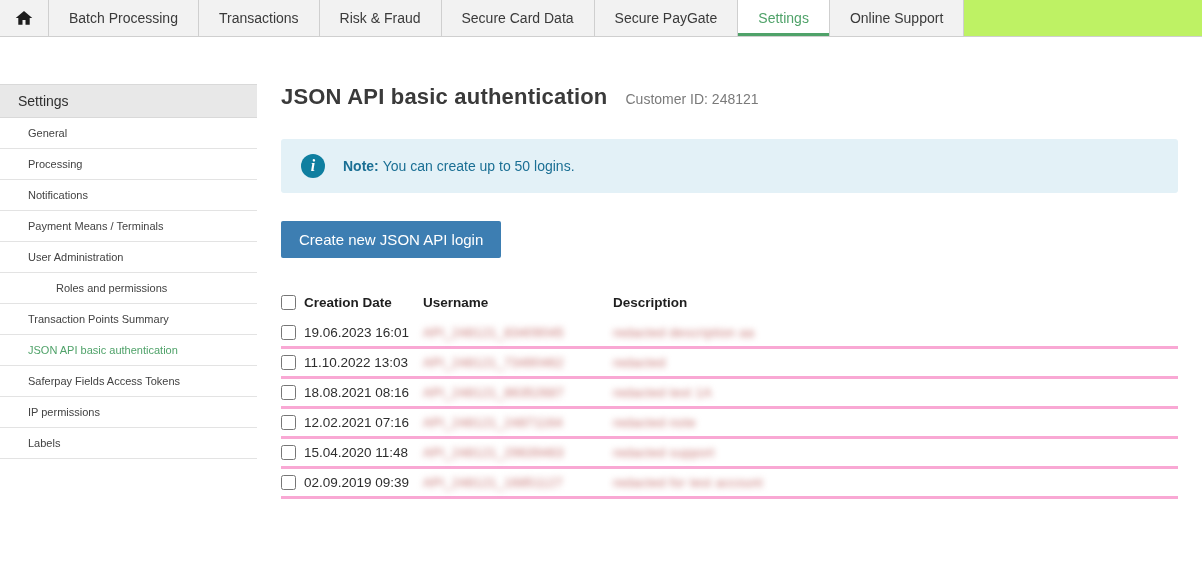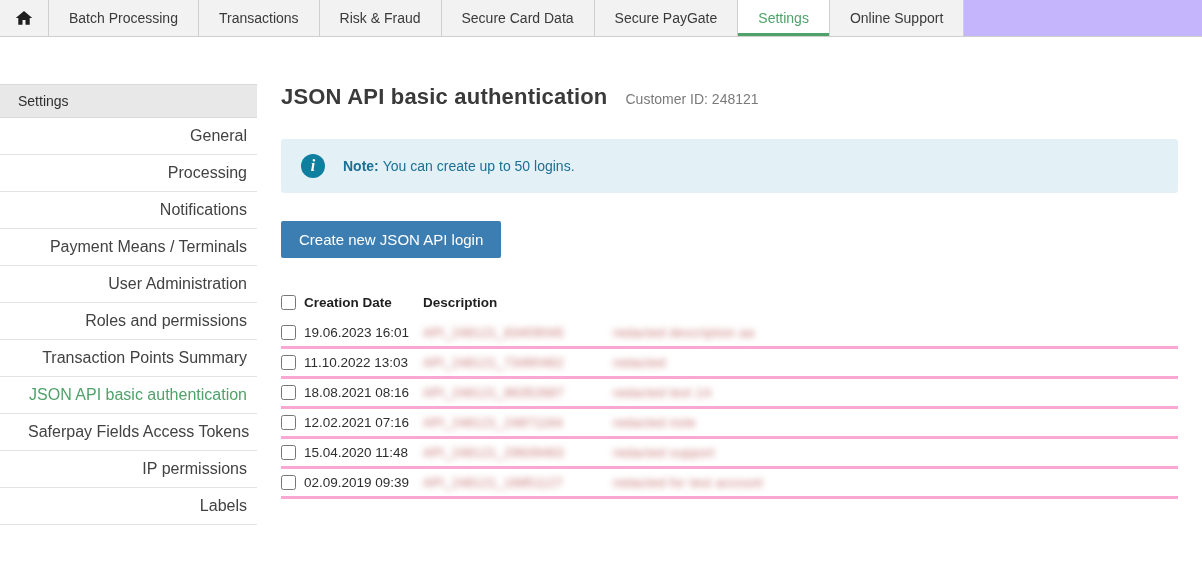--- a/index.html
+++ b/index.html
@@ -5,21 +5,21 @@
   html,body { margin:0; padding:0; }
   body {
     width:1202px; height:581px; overflow:hidden; position:relative;
     background:#ffffff;
     font-family:"Liberation Sans", sans-serif;
     color:#333;
   }
   
   .topnav {
     display:flex; align-items:stretch; height:36px;
-    background:#c4b5fd; border-bottom:1px solid var(--nav-border,#cfcfcf);
+    background:#bef264; border-bottom:1px solid var(--nav-border,#cfcfcf);
   }
   .home-cell {
     width:48px; display:flex; align-items:center; justify-content:center;
     background:var(--nav-bg,#f2f2f2); border-right:1px solid var(--nav-border,#cfcfcf);
     cursor:pointer;
   }
   .nav-tab {
     padding:0 20px; display:flex; align-items:center;
     font-size:14px; color:#3a3a3a;
     background:var(--nav-bg,#f2f2f2);
@@ -31,23 +31,22 @@
     box-shadow:inset 0 -3px 0 var(--accent-green,#4fa269);
   }
   
   .sidebar { position:absolute; left:0; top:84px; width:257px; }
   .sidebar-header {
     background:#e8e8e8; border-top:1px solid #d9d9d9; border-bottom:1px solid #d9d9d9;
     padding:8px 14px 8px 18px; font-size:14px; color:#2f2f2f;
   }
   .side-item {
     padding:9px 10px 9px 28px; border-bottom:1px solid #e3e3e3;
-    font-size:16px; color:#424242; cursor:pointer; white-space:nowrap;
+    font-size:11px; color:#424242; cursor:pointer; white-space:nowrap;
     background:#fff;
-    text-align:right;
   }
   .side-item.indent { padding-left:56px; }
   .side-item.active { color:var(--accent-green,#4fa269); }
   
   .main { position:absolute; left:281px; top:84px; width:897px; }
   .title-row { display:flex; align-items:baseline; gap:18px; }
   h1.page-title { margin:0; font-size:22px; font-weight:700; color:#3a3a3a; letter-spacing:0.2px; }
   .customer-id { font-size:14px; color:#7a7a7a; }
   .note {
     margin-top:29px; background:var(--note-bg,#e3f1f7); border-radius:3px;
@@ -133,20 +132,21 @@
   </div>
 
   <button class="create-btn">Create new JSON API login</button>
 
   <div class="table">
     <div class="thead">
       <div class="col-check">
         <input type="checkbox" style="">
       </div>
       <div class="col-date">Creation Date</div>
+      <div class="col-user">Username</div>
       <div class="col-desc">Description</div>
     </div>
     <div id="table-body">
         <div class="row">
           <div class="col-check">
             <input type="checkbox" style="">
           </div>
           <div class="col-date">19.06.2023 16:01</div>
           <div class="col-user"><span class="blur">API_248121_83409045</span></div>
           <div class="col-desc"><span class="blur">redacted description aa</span></div>

